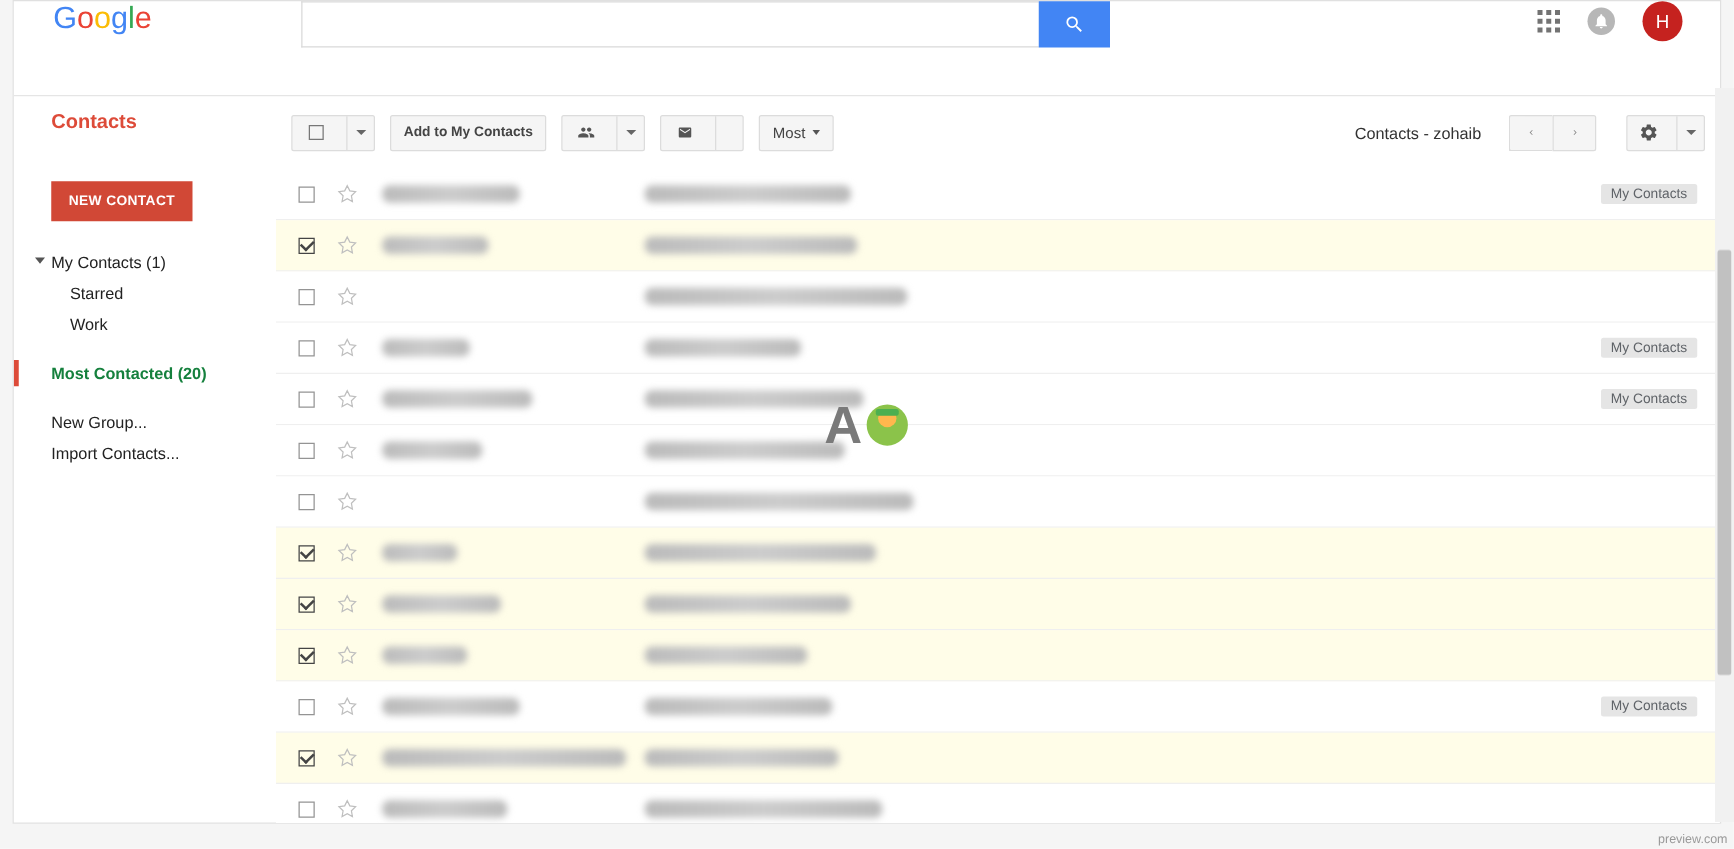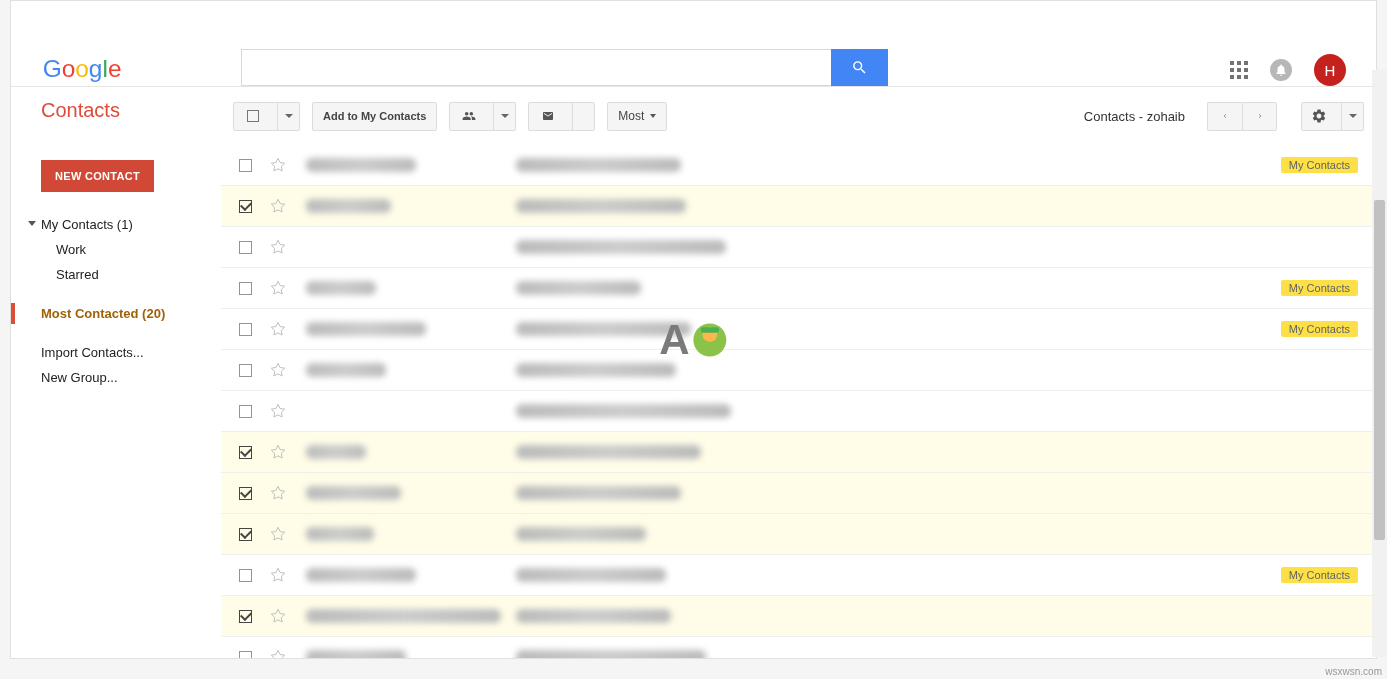--- a/index.html
+++ b/index.html
@@ -1,42 +1,42 @@
 <!DOCTYPE html>
 <html><head>
 <meta charset="utf-8">
 <style>
 *{box-sizing:border-box;margin:0;padding:0;font-family:Arial,Helvetica,sans-serif}
 body{background:#f5f5f5;width:1387px;height:679px;overflow:hidden;position:relative}
 .window{position:absolute;left:10px;top:0;right:10px;bottom:20px;background:#fff;border:1px solid #e0e0e0;display:flex;flex-direction:column}
 
 
-.header{height:86px;display:flex;align-items:flex-end;padding:0 30px;border-bottom:1px solid #e5e5e5}
+.header{height:76px;display:flex;align-items:flex-start;padding:0 30px;border-bottom:1px solid #e5e5e5}
 .logo{width:92px;height:30px;display:flex;align-items:center}
 .logo svg{width:92px;height:30px}
 .search-wrap{margin-left:108px;display:flex;align-items:center}
 .search-input{width:590px;height:37px;border:1px solid #d9d9d9;border-right:none;padding:0 10px;font-size:16px;outline:none}
 .search-btn{width:57px;height:37px;background:#4285f4;border:none;display:flex;align-items:center;justify-content:center;cursor:pointer}
 .header-right{margin-left:auto;display:flex;align-items:center;gap:22px}
 .apps-icon{width:18px;height:18px;display:grid;grid-template-columns:repeat(3,4px);grid-template-rows:repeat(3,4px);gap:3px;cursor:pointer}
 .apps-icon span{background:#737373;width:4px;height:4px}
 .bell-icon{width:22px;height:22px;border-radius:50%;background:#b7b7b7;display:flex;align-items:center;justify-content:center;cursor:pointer}
 .avatar{width:32px;height:32px;border-radius:50%;background:#c5221f;color:#fff;display:flex;align-items:center;justify-content:center;font-size:15px;font-weight:500;cursor:pointer}
 
 
 .body{flex:1;display:flex;overflow:hidden}
 
 
 .sidebar{width:210px;padding-top:12px;flex-shrink:0}
-.app-title{color:#dd4b39;font-size:20px;font-weight:400;padding:0 0 18px 30px}
+.app-title{color:#dd4b39;font-size:16px;font-weight:700;padding:0 0 18px 30px}
 .new-contact-btn{margin:20px 0 20px 30px;background:#d14836;color:#fff;border:none;font-size:11px;font-weight:bold;padding:10px 14px;cursor:pointer;letter-spacing:.3px}
 .nav{font-size:13px}
 .nav-item{padding:5px 0 5px 30px;color:#222;cursor:pointer;display:flex;align-items:center;position:relative}
 .nav-item.indent{padding-left:45px}
-.nav-item.active{color:#a16207;font-weight:bold}
+.nav-item.active{color:#15803d;font-weight:bold}
 .nav-item.active::before{content:"";position:absolute;left:0;top:2px;bottom:2px;width:4px;background:#dd4b39}
 .collapse-caret{position:absolute;left:17px;top:9px;width:0;height:0;border-left:4px solid transparent;border-right:4px solid transparent;border-top:5px solid #555}
 .nav-gap{height:14px}
 
 
 .main{flex:1;display:flex;flex-direction:column;overflow:hidden}
 .toolbar{height:58px;display:flex;align-items:center;padding:0 12px;gap:12px}
 .tbtn{height:29px;background:#f5f5f5;border:1px solid #dcdcdc;border-radius:2px;display:flex;align-items:center;justify-content:center;cursor:pointer;font-size:12px;color:#444;padding:0 10px;gap:6px}
 .tbtn-split{padding:0;width:67px}
 .tbtn-split-left{flex:1;display:flex;align-items:center;justify-content:center;height:100%}
@@ -58,21 +58,21 @@
 .row{height:41px;display:flex;align-items:center;padding:0 18px;border-bottom:1px solid #efefef;background:#fff}
 .row.selected{background:#fffde8}
 .row .cb{width:13px;height:13px;border:1.5px solid #949494;margin-right:18px;cursor:pointer;display:flex;align-items:center;justify-content:center;flex-shrink:0}
 .row.selected .cb{border-color:#444}
 .row.selected .cb::after{content:"";width:8px;height:5px;border-left:2px solid #444;border-bottom:2px solid #444;transform:rotate(-45deg) translate(1px,-1px)}
 .star{width:16px;height:16px;margin-right:20px;cursor:pointer;flex-shrink:0}
 .star svg{display:block}
 .name-col{width:210px;flex-shrink:0}
 .email-col{flex:1}
 .blur{height:14px;background:linear-gradient(90deg,#bbb 0%,#ccc 50%,#bbb 100%);border-radius:6px;filter:blur(3px)}
-.label-chip{background:#fde047;color:#5f6368;font-size:11px;padding:2px 8px;border-radius:2px;margin-left:auto;flex-shrink:0}
+.label-chip{background:#e5e5e5;color:#5f6368;font-size:11px;padding:2px 8px;border-radius:2px;margin-left:auto;flex-shrink:0}
 
 
 .scroll-track{position:absolute;right:0;top:70px;bottom:22px;width:15px;background:#f1f1f1}
 .scroll-thumb{position:absolute;right:2px;top:130px;width:11px;height:340px;background:#c1c1c1;border-radius:2px}
 
 
 .watermark{position:absolute;left:50%;top:50%;transform:translate(-50%,-50%);font-size:42px;font-weight:bold;color:#7a7a7a;letter-spacing:2px;pointer-events:none;display:flex;align-items:center;z-index:50}
 .wm-img{width:44px;height:44px;margin:0 -4px}
 
 .footer-src{position:absolute;right:5px;bottom:2px;font-size:10px;color:#999}
@@ -121,35 +121,35 @@
 
     <div class="sidebar">
       <div class="app-title">Contacts</div>
       <button class="new-contact-btn">NEW CONTACT</button>
       <div class="nav">
         <div class="nav-item">
           <span class="collapse-caret"></span>
           <span>My Contacts (1)</span>
         </div>
         <div class="nav-item indent">
+            <span>Starred</span>
+          </div>
+        <div class="nav-item indent">
             <span>Work</span>
-          </div>
-        <div class="nav-item indent">
-            <span>Starred</span>
           </div>
         <div class="nav-gap"></div>
         <div class="nav-item active">
             <span>Most Contacted (20)</span>
           </div>
         <div class="nav-gap"></div>
         <div class="nav-item">
+            <span>New Group...</span>
+          </div>
+        <div class="nav-item">
             <span>Import Contacts...</span>
-          </div>
-        <div class="nav-item">
-            <span>New Group...</span>
           </div>
       </div>
     </div>
 
     <div class="main">
       <div class="toolbar">
         <div class="tbtn tbtn-split">
           <div class="tbtn-split-left">
               <span class="tb-check"></span>
             </div>
@@ -401,13 +401,13 @@
 
 <div class="watermark">
   <span>A</span>
   <svg class="wm-img" viewBox="0 0 48 48">
       <circle cx="24" cy="24" r="18" fill="#8bc34a"></circle>
       <circle cx="24" cy="18" r="8" fill="#ffb74d"></circle>
       <rect x="14" y="10" width="20" height="6" rx="2" fill="#4caf50"></rect>
     </svg>
 </div>
 
-<div class="footer-src">wsxwsn.com</div>
+<div class="footer-src">preview.com</div>
 
 </body></html>

